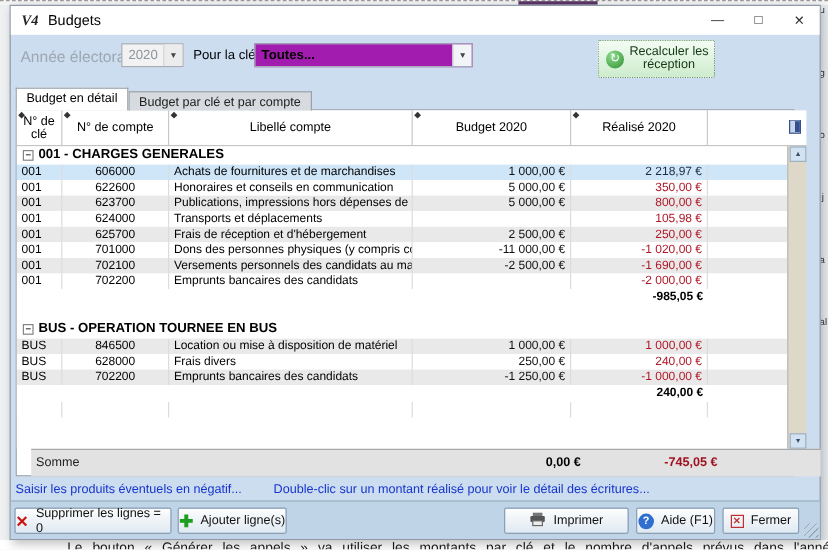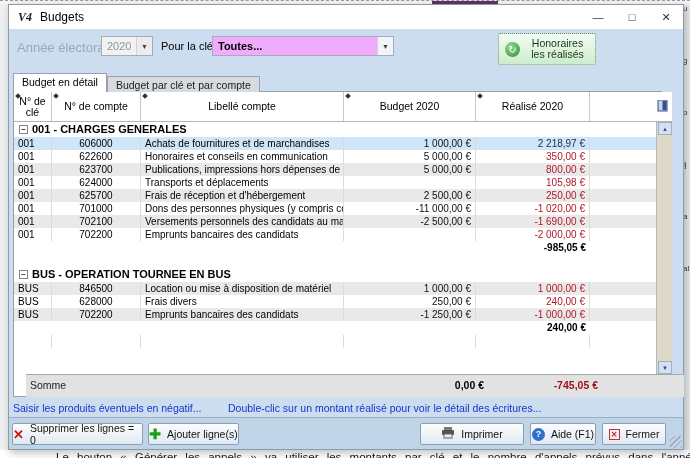--- a/index.html
+++ b/index.html
@@ -19,21 +19,21 @@
   
   .dialog { position:absolute; left:8px; top:4px; width:676px; height:446px; background:#cdddf0; border:1px solid #8f9aa5; box-shadow:2px 3px 8px rgba(0,0,0,.25); }
   .titlebar { position:absolute; left:0; top:0; width:100%; height:24px; background:#ffffff; display:flex; align-items:center; }
   .app-icon { font-style:italic; font-weight:bold; font-size:12px; color:#222; margin-left:9px; font-family:"Liberation Serif", serif; }
   .title-text { font-size:12px; color:#000; margin-left:8px; }
   .win-btns { margin-left:auto; display:flex; height:100%; }
   .win-btn { width:34px; height:100%; display:flex; align-items:center; justify-content:center; font-size:11px; color:#333; }
   
   .toolbar { position:absolute; left:0; top:24px; width:100%; height:44px; }
   .lbl-disabled { position:absolute; left:8px; top:11px; font-size:13px; color:#9dа7b0; color:#9da7b0; }
-  .combo { position:absolute; height:20px; border:1px solid #a5acb5; background:#f0abfc; font-size:11px; display:flex; align-items:center; }
+  .combo { position:absolute; height:20px; border:1px solid #a5acb5; background:#a21caf; font-size:11px; display:flex; align-items:center; }
   .combo .txt { flex:1; padding-left:5px; white-space:nowrap; overflow:hidden; }
   .combo .arr { width:16px; height:100%; display:flex; align-items:center; justify-content:center; font-size:7px; color:#444; border-left:1px solid #d0d4da; background:#f2f5f8; }
   .combo-year { left:92px; top:7px; width:52px; background:#f2f2f2; color:#8d959d; }
   .combo-year .arr { background:#ececec; }
   .lbl-key { position:absolute; left:152px; top:11px; font-size:11px; color:#000; }
   .combo-key { left:203px; top:7px; width:182px; font-weight:bold; color:#000; }
   .btn-recalc { position:absolute; left:489px; top:4px; width:98px; height:32px; border:1px dotted #6b8a6b; border-radius:2px;
     background:linear-gradient(#f4fcf4,#cdeccd); display:flex; align-items:center; font-size:10.5px; color:#143814; }
   .recalc-ico { width:15px; height:15px; border-radius:50%; background:radial-gradient(circle at 35% 30%, #8fdc8f, #2e8f2e); color:#fff;
     display:flex; align-items:center; justify-content:center; font-size:10px; margin:0 4px 0 6px; flex:none; }
@@ -125,21 +125,21 @@
       <span class="txt">2020</span>
       <span class="arr">▼</span>
     </div>
     <span class="lbl-key">Pour la clé</span>
     <div class="combo combo-key">
       <span class="txt">Toutes...</span>
       <span class="arr">▼</span>
     </div>
     <div class="btn-recalc">
       <span class="recalc-ico">↻</span>
-      <span class="recalc-lbl">Honoraires les réalisés</span>
+      <span class="recalc-lbl">Recalculer les réception</span>
     </div>
   </div>
 
   <div class="tabs">
     <div class="tab active">Budget en détail</div>
     <div class="tab inactive">Budget par clé et par compte</div>
   </div>
 
   <div class="grid">
     <div class="ghead">

